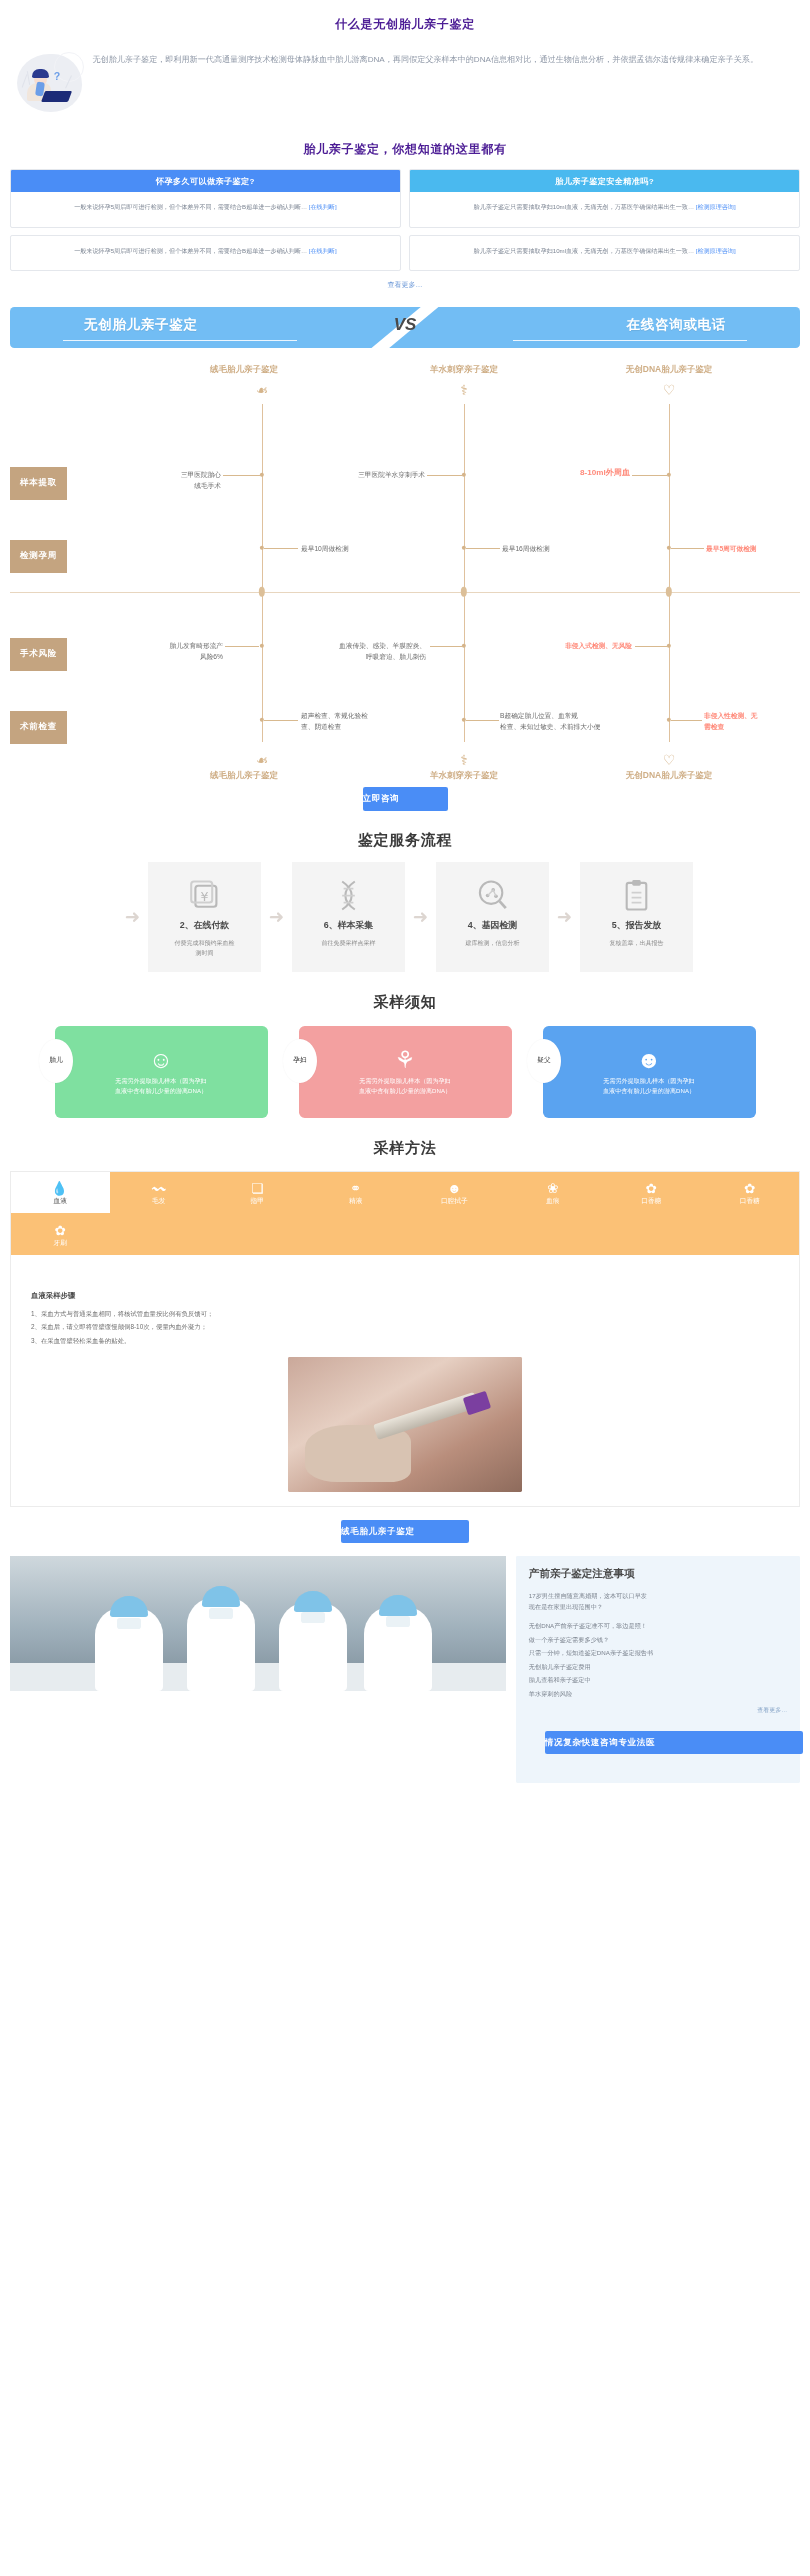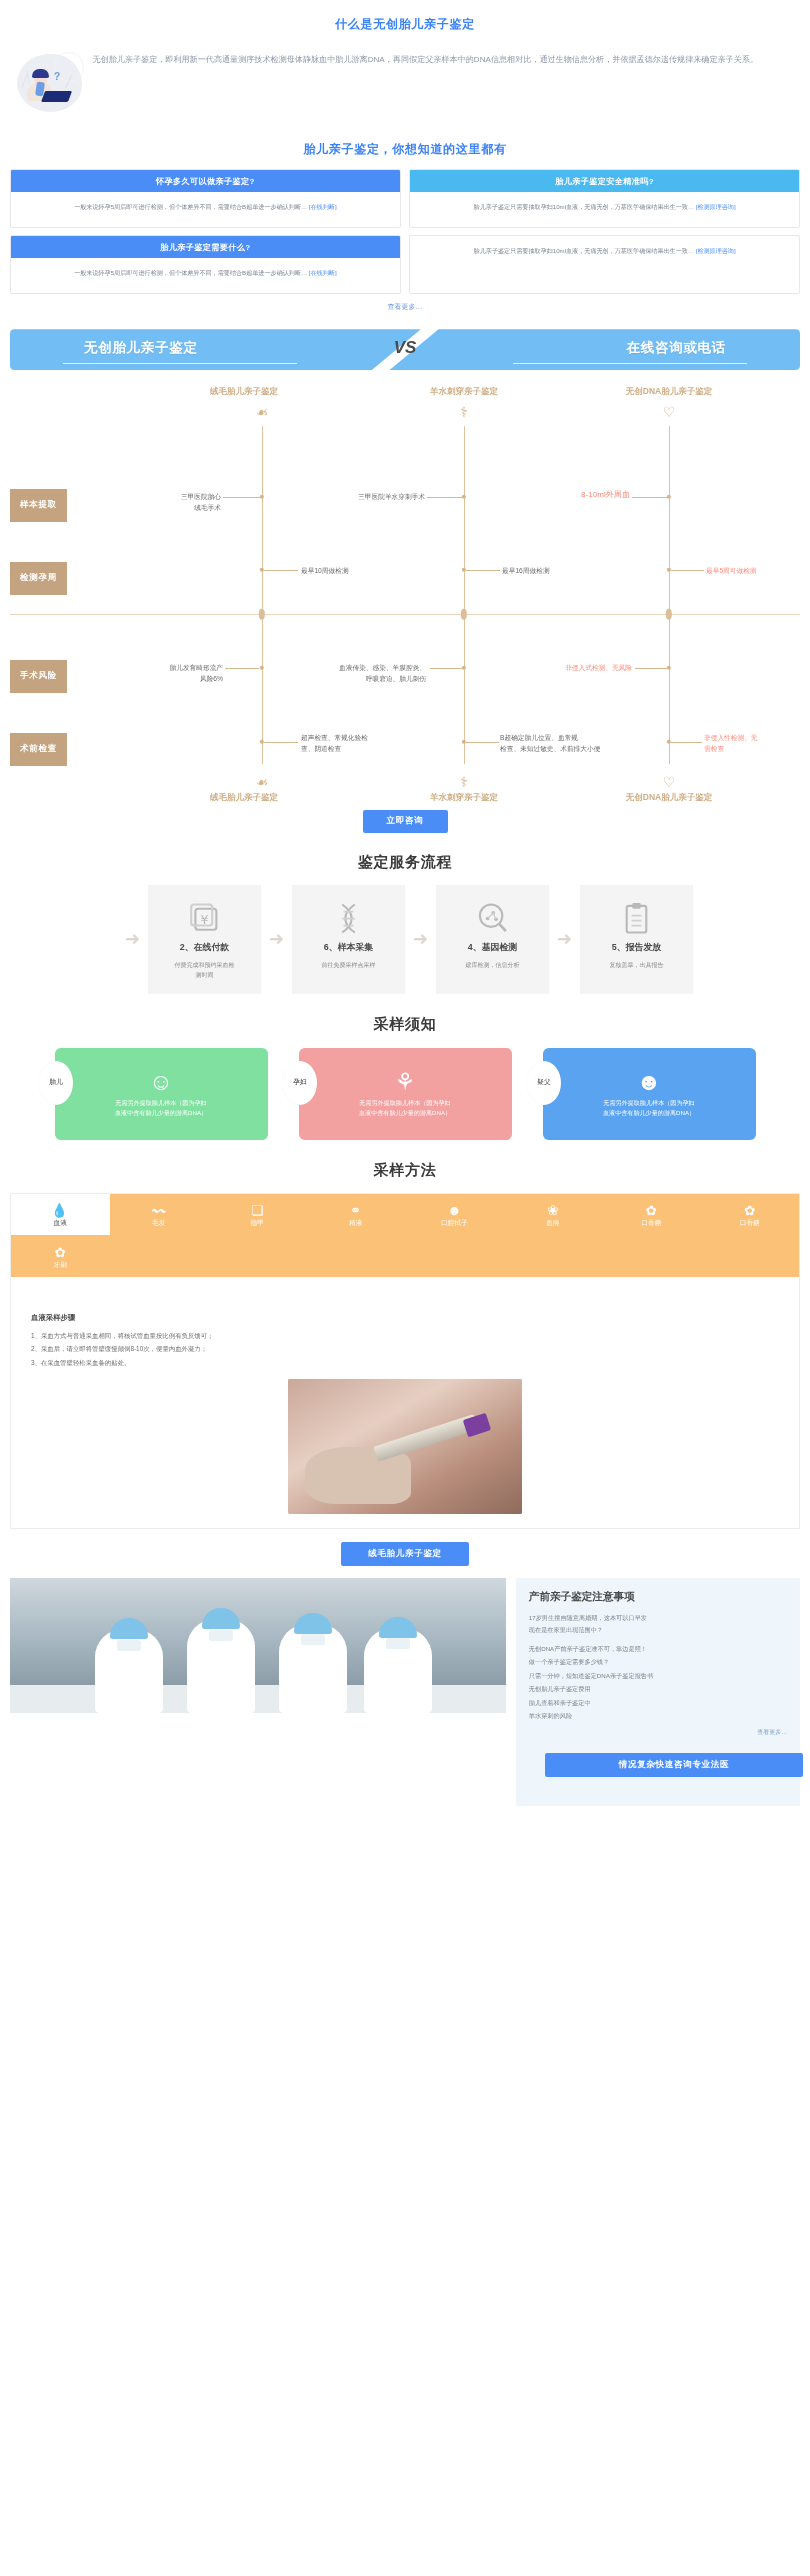--- a/index.html
+++ b/index.html
@@ -5,21 +5,21 @@
   * { box-sizing: border-box; margin:0; padding:0; }
   body {
     width:810px; background:#fff;
     font-family:"Liberation Sans","DejaVu Sans",sans-serif;
     color:#333; -webkit-font-smoothing:antialiased;
   }
   .wrap { width:810px; margin:0 auto; position:relative; }
 
   
   .sec-title-blue {
-    text-align:center; color:#3b82f6; font-size:12px; font-weight:bold;
+    text-align:center; color:#4c1d95; font-size:12px; font-weight:bold;
     letter-spacing:0.7px; padding:15.6px 0 0 0;
   }
   .sec-title-dark {
     text-align:center; color:#3b3b3b; font-size:15px; font-weight:bold;
     letter-spacing:0.7px;
   }
 
   
   .intro { display:flex; align-items:flex-start; padding:7px 28px 0 12.8px; }
   .intro-illus {
@@ -112,39 +112,39 @@
   }
   .rowlabel {
     position:absolute; left:0; width:57px; height:33px; background:#c4a480;
     color:#fff; font-size:8.5px; font-weight:bold; display:flex;
     align-items:center; justify-content:center; letter-spacing:0.7px;
   }
   .cell {
     position:absolute; font-size:6.7px; color:#6a6a6a; line-height:11.3px;
     text-align:center; white-space:pre-line;
   }
-  .cell.hl { color:#ff8a7a; font-weight:normal; }
+  .cell.hl { color:#ff8a7a; font-weight:bold; }
   .arrow-l, .arrow-r {
     position:absolute; height:0.7px; background:#d8b98f;
   }
   .dot {
     position:absolute; width:4.3px; height:4.3px; border-radius:50%;
     background:#d5b48a; transform:translate(-50%,-50%);
   }
   .hrule { position:absolute; left:0; right:0; height:0.7px; background:#e8d6bf; }
   .ellipse {
     position:absolute; width:6.4px; height:10.6px; background:#dcbf98;
     border-radius:50%; transform:translate(-50%,-50%);
   }
 
   
   .cta {
     display:block; margin:5.7px auto 0 auto; width:85px; padding:5.7px 0;
     background:#4a8df6; color:#fff; font-size:8.5px; font-weight:bold;
-    text-align:center; border-radius:2.1px; border:none; cursor:pointer;
+    text-align:left; border-radius:2.1px; border:none; cursor:pointer;
     letter-spacing:0.7px;
   }
   .cta.wide { width:128px; }
 
   
   .proc { display:flex; align-items:stretch; justify-content:center;
     padding:12.8px 10px 0 10px; gap:0; }
   .proc-card {
     width:113px; background:#f4f4f4; padding:11.3px 7px 14px 7px; text-align:center;
   }
@@ -249,21 +249,20 @@
   <div class="faq-grid">
     <div class="faq-card">
       <div class="faq-head blue">怀孕多久可以做亲子鉴定?</div>
       <div class="faq-body"><span>一般来说怀孕5周后即可进行检测，但个体差异不同，需要结合B超单进一步确认判断…</span> <span class="faq-link">[在线判断]</span></div>
     </div>
     <div class="faq-card">
       <div class="faq-head lblue">胎儿亲子鉴定安全精准吗?</div>
       <div class="faq-body"><span>胎儿亲子鉴定只需要抽取孕妇10ml血液，无痛无创，万基医学确保结果出生一致…</span> <span class="faq-link">[检测原理咨询]</span></div>
     </div>
     <div class="faq-card">
-      <div class="faq-head blue">胎儿亲子鉴定需要什么?</div>
       <div class="faq-body"><span>一般来说怀孕5周后即可进行检测，但个体差异不同，需要结合B超单进一步确认判断…</span> <span class="faq-link">[在线判断]</span></div>
     </div>
     <div class="faq-card">
       <div class="faq-body"><span>胎儿亲子鉴定只需要抽取孕妇10ml血液，无痛无创，万基医学确保结果出生一致…</span> <span class="faq-link">[检测原理咨询]</span></div>
     </div>
   </div>
   <div class="more">查看更多…</div>
 
   <div class="vs-banner">
     <div class="vs-left"></div>

